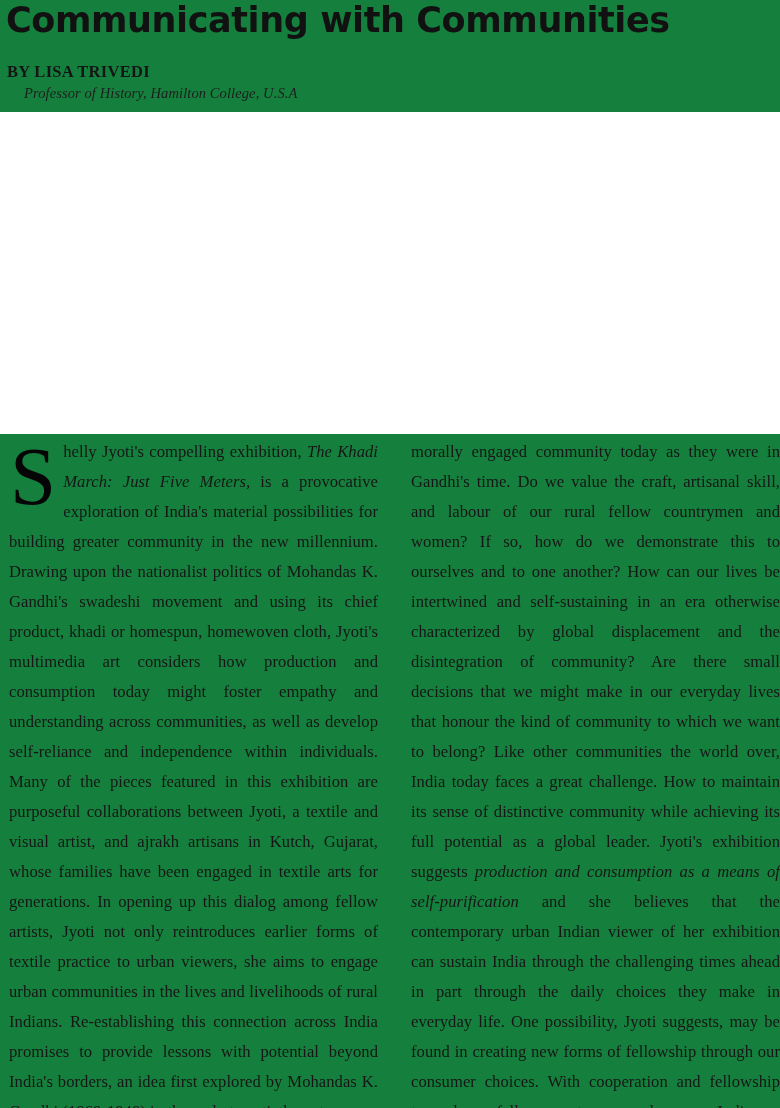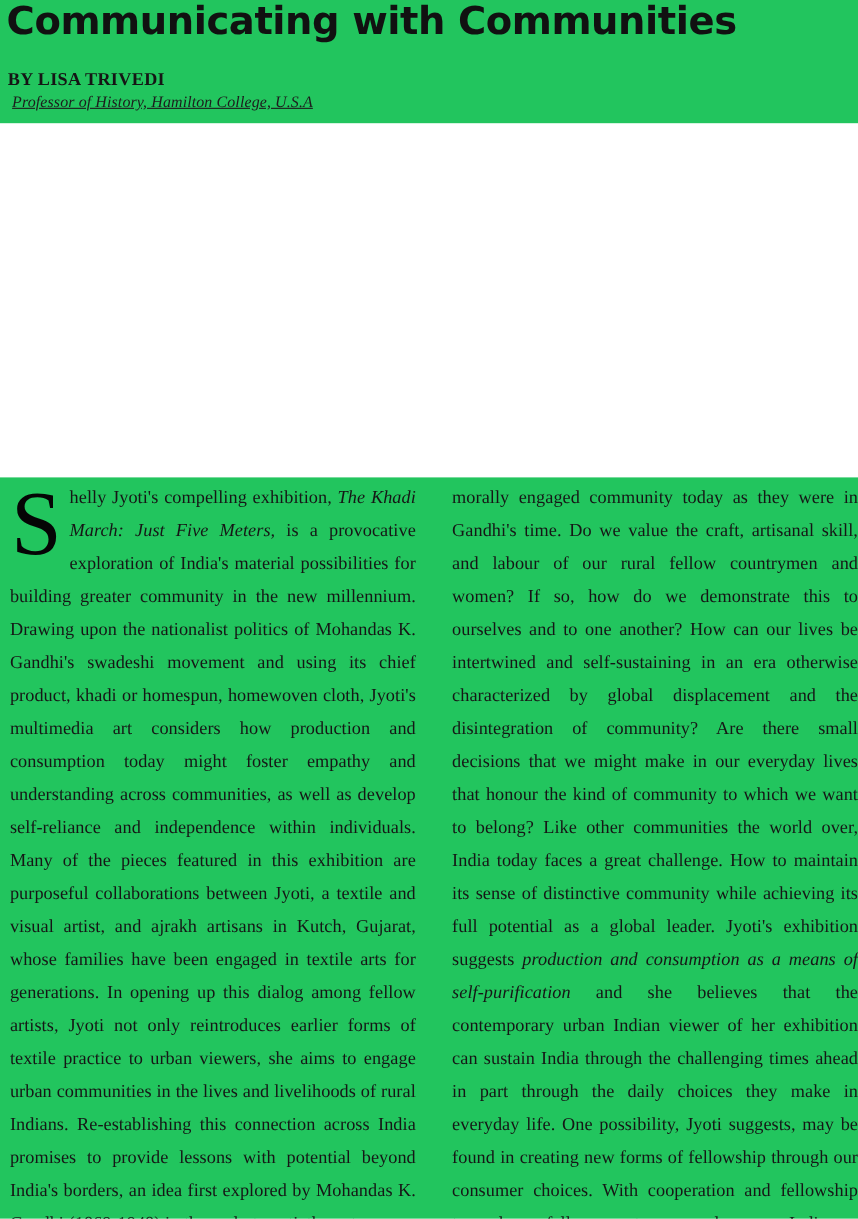--- a/index.html
+++ b/index.html
@@ -13,21 +13,21 @@
     overflow: hidden;
     font-family: "Liberation Serif", "DejaVu Serif", serif;
     color: #1a1a1a;
     position: relative;
   }
 
   .page {
     position: relative;
     width: 780px;
     height: 1108px;
-    background: #22c55e;
+    background: #15803d;
   }
 
   
   .masthead {
     position: absolute;
     left: 6px;
     top: 0px;
     width: 768px;
   }
 
@@ -52,23 +52,22 @@
     color: #151515;
     margin: 22px 0 0 1px;
   }
 
   .affiliation, .author-of {
     font-family: "Liberation Serif", "DejaVu Serif", serif;
     font-style: italic;
     font-size: 14.5px;
     line-height: 21px;
     color: #1d1d1d;
-    margin: 1px 0 0 5px;
+    margin: 1px 0 0 18px;
     letter-spacing: 0.1px;
-    text-decoration: underline;
   }
 
   
   .plate-region {
     position: absolute;
     left: 0;
     top: 112px;
     width: 780px;
     height: 322px;
     background: #ffffff;

